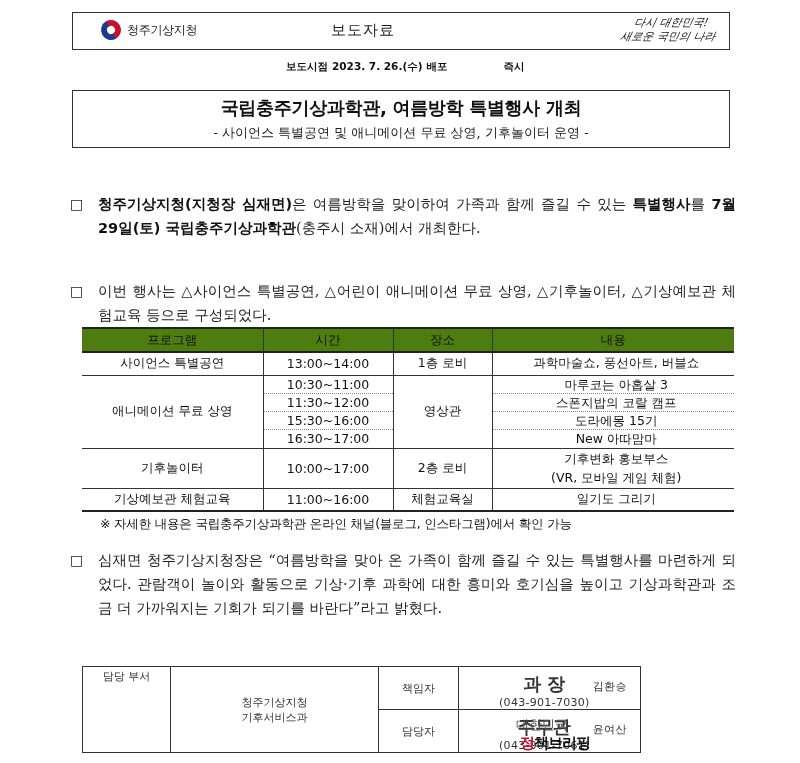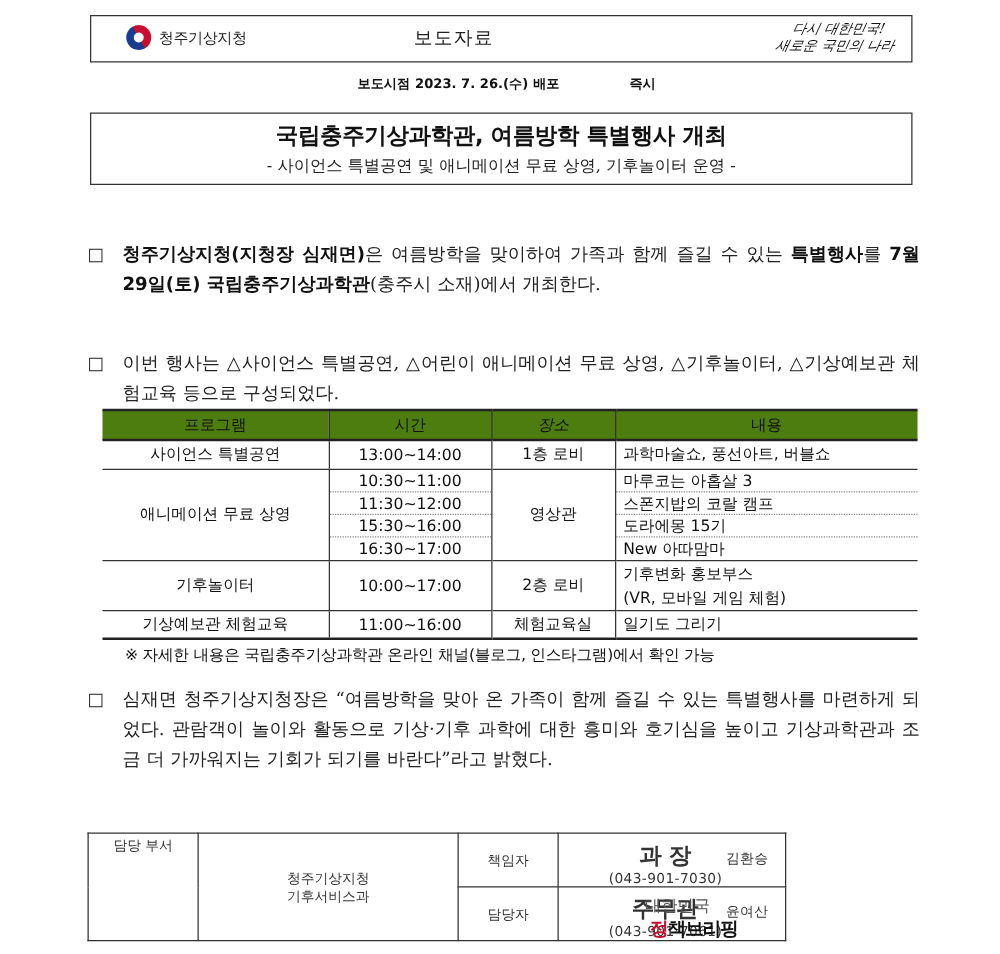--- a/index.html
+++ b/index.html
@@ -37,31 +37,31 @@
   .para .box-mark { position: absolute; left: 0; top: 0; font-family: "DejaVu Sans", sans-serif; font-size: 14px; }
   .para .text { padding-left: 28px; text-align: justify; }
   .para b { font-family: "DejaVu Sans", sans-serif; font-weight: bold; color: #111; }
 
   
   .prog-table { position: absolute; left: 82px; top: 327px; width: 652px; border-collapse: collapse; font-size: 12.5px; }
   .prog-table th { background: #4d7c0f; font-weight: normal; height: 24px; border-top: 2px solid #222; border-bottom: 2px solid #222; }
   .prog-table td { text-align: center; border-bottom: 1px solid #333; vertical-align: middle; }
   .prog-table th, .prog-table td { border-left: 1px solid #333; }
   .prog-table th:first-child, .prog-table td.first { border-left: none; }
-  .prog-table td.content { text-align: left; padding-left: 6px; }
+  .prog-table td.content { text-align: center; padding-left: 6px; }
   .prog-table tr.last td { border-bottom: 2px solid #222; }
-  .c1 { width: 181px; } .c2 { width: 130px; } .c3 { width: 99px; font-style: italic; }
+  .c1 { width: 181px; } .c2 { width: 130px; } .c3 { width: 99px; }
   .sub { line-height: 18px; height: 18px; border-bottom: 1px dotted #888; }
   .sub:last-child { border-bottom: none; }
   .row-h { height: 23px; }
 
   .note { position: absolute; left: 100px; top: 516px; font-size: 12.5px; color: #111; letter-spacing: -0.2px; }
 
   
-  .contact-table { position: absolute; left: 70px; top: 666px; width: 559px; border-collapse: collapse; font-size: 11px; color: #333; border: 1.5px solid #333; }
+  .contact-table { position: absolute; left: 82px; top: 666px; width: 559px; border-collapse: collapse; font-size: 11px; color: #333; border: 1.5px solid #333; }
   .contact-table td { border: 1px solid #333; height: 17px; text-align: center; padding: 0 4px; }
   .contact-table td.dept-label { width: 88px; vertical-align: top; padding-top: 2px; }
   .contact-table td.dept { width: 208px; line-height: 15px; }
   .contact-table td.role { width: 80px; }
   .contact-table td.person { text-align: left; padding-left: 40px; letter-spacing: 0.3px; }
   .contact-table td.person span.title { display: inline-block; width: 90px; text-align: center; }
 
   
   .briefing { position: absolute; left: 510px; top: 716px; width: 90px; text-align: center; }
   .briefing .small { font-size: 13px; color: #555; text-align: left; padding-left: 6px; }

